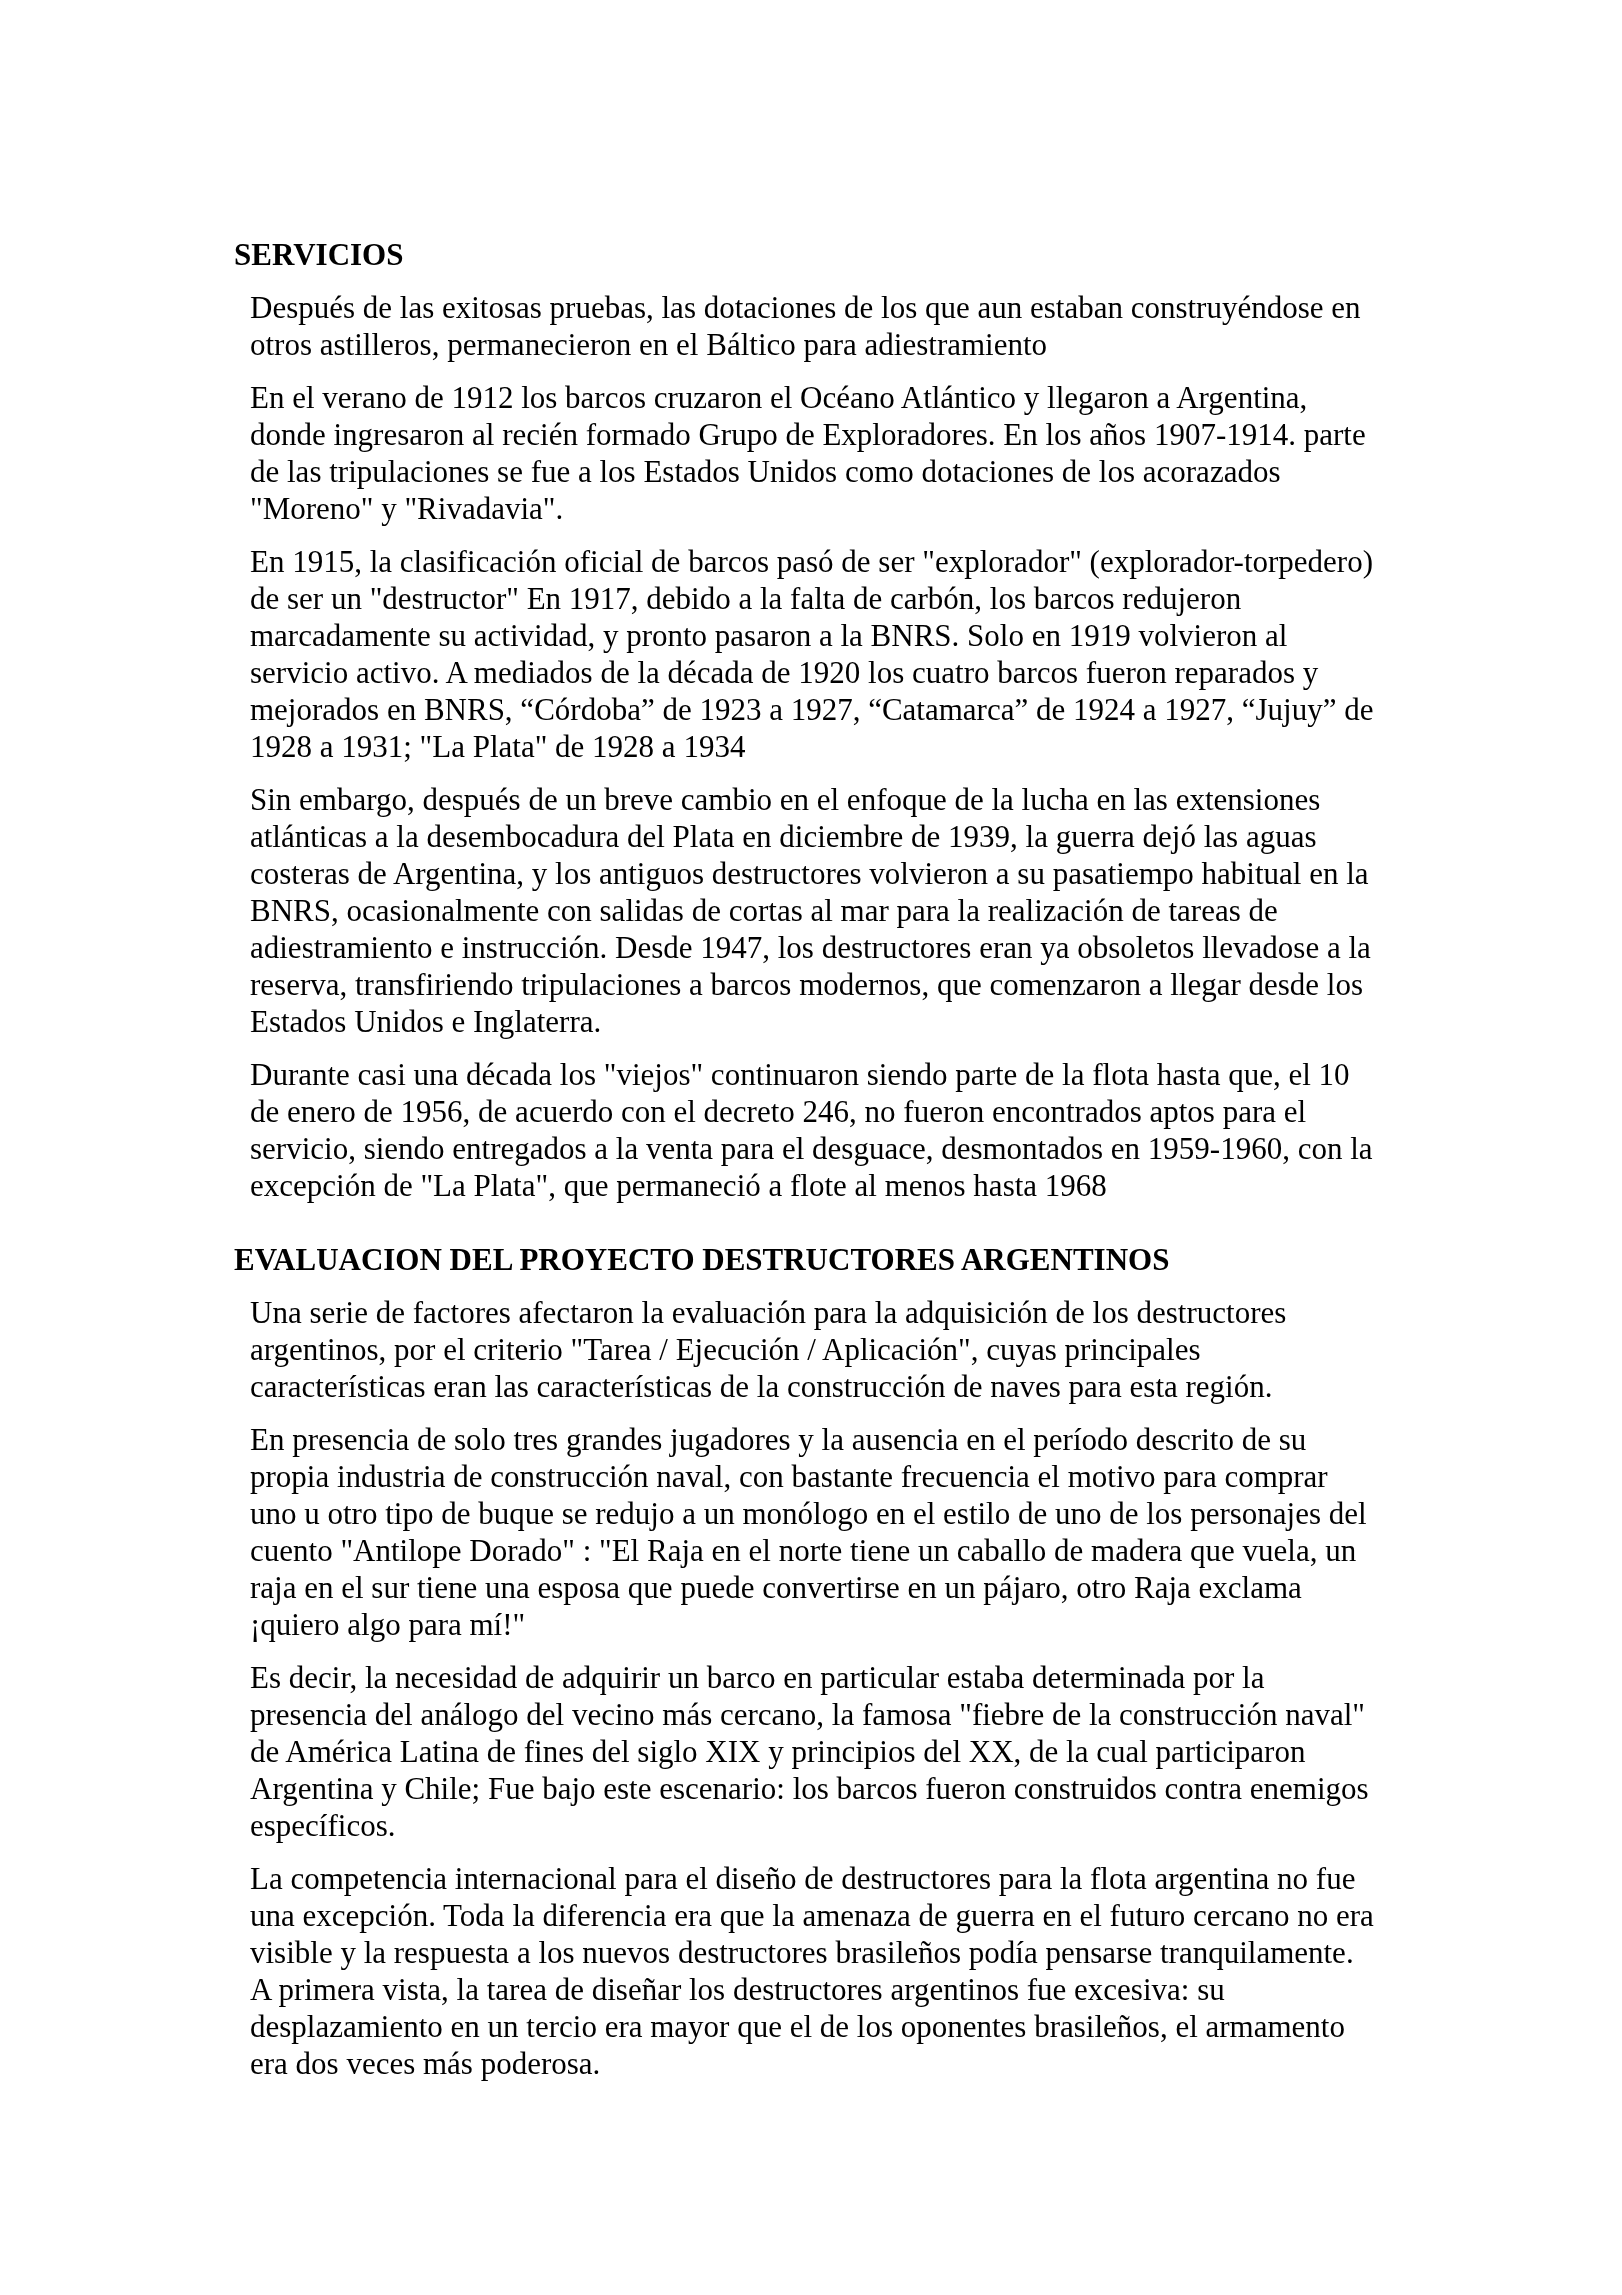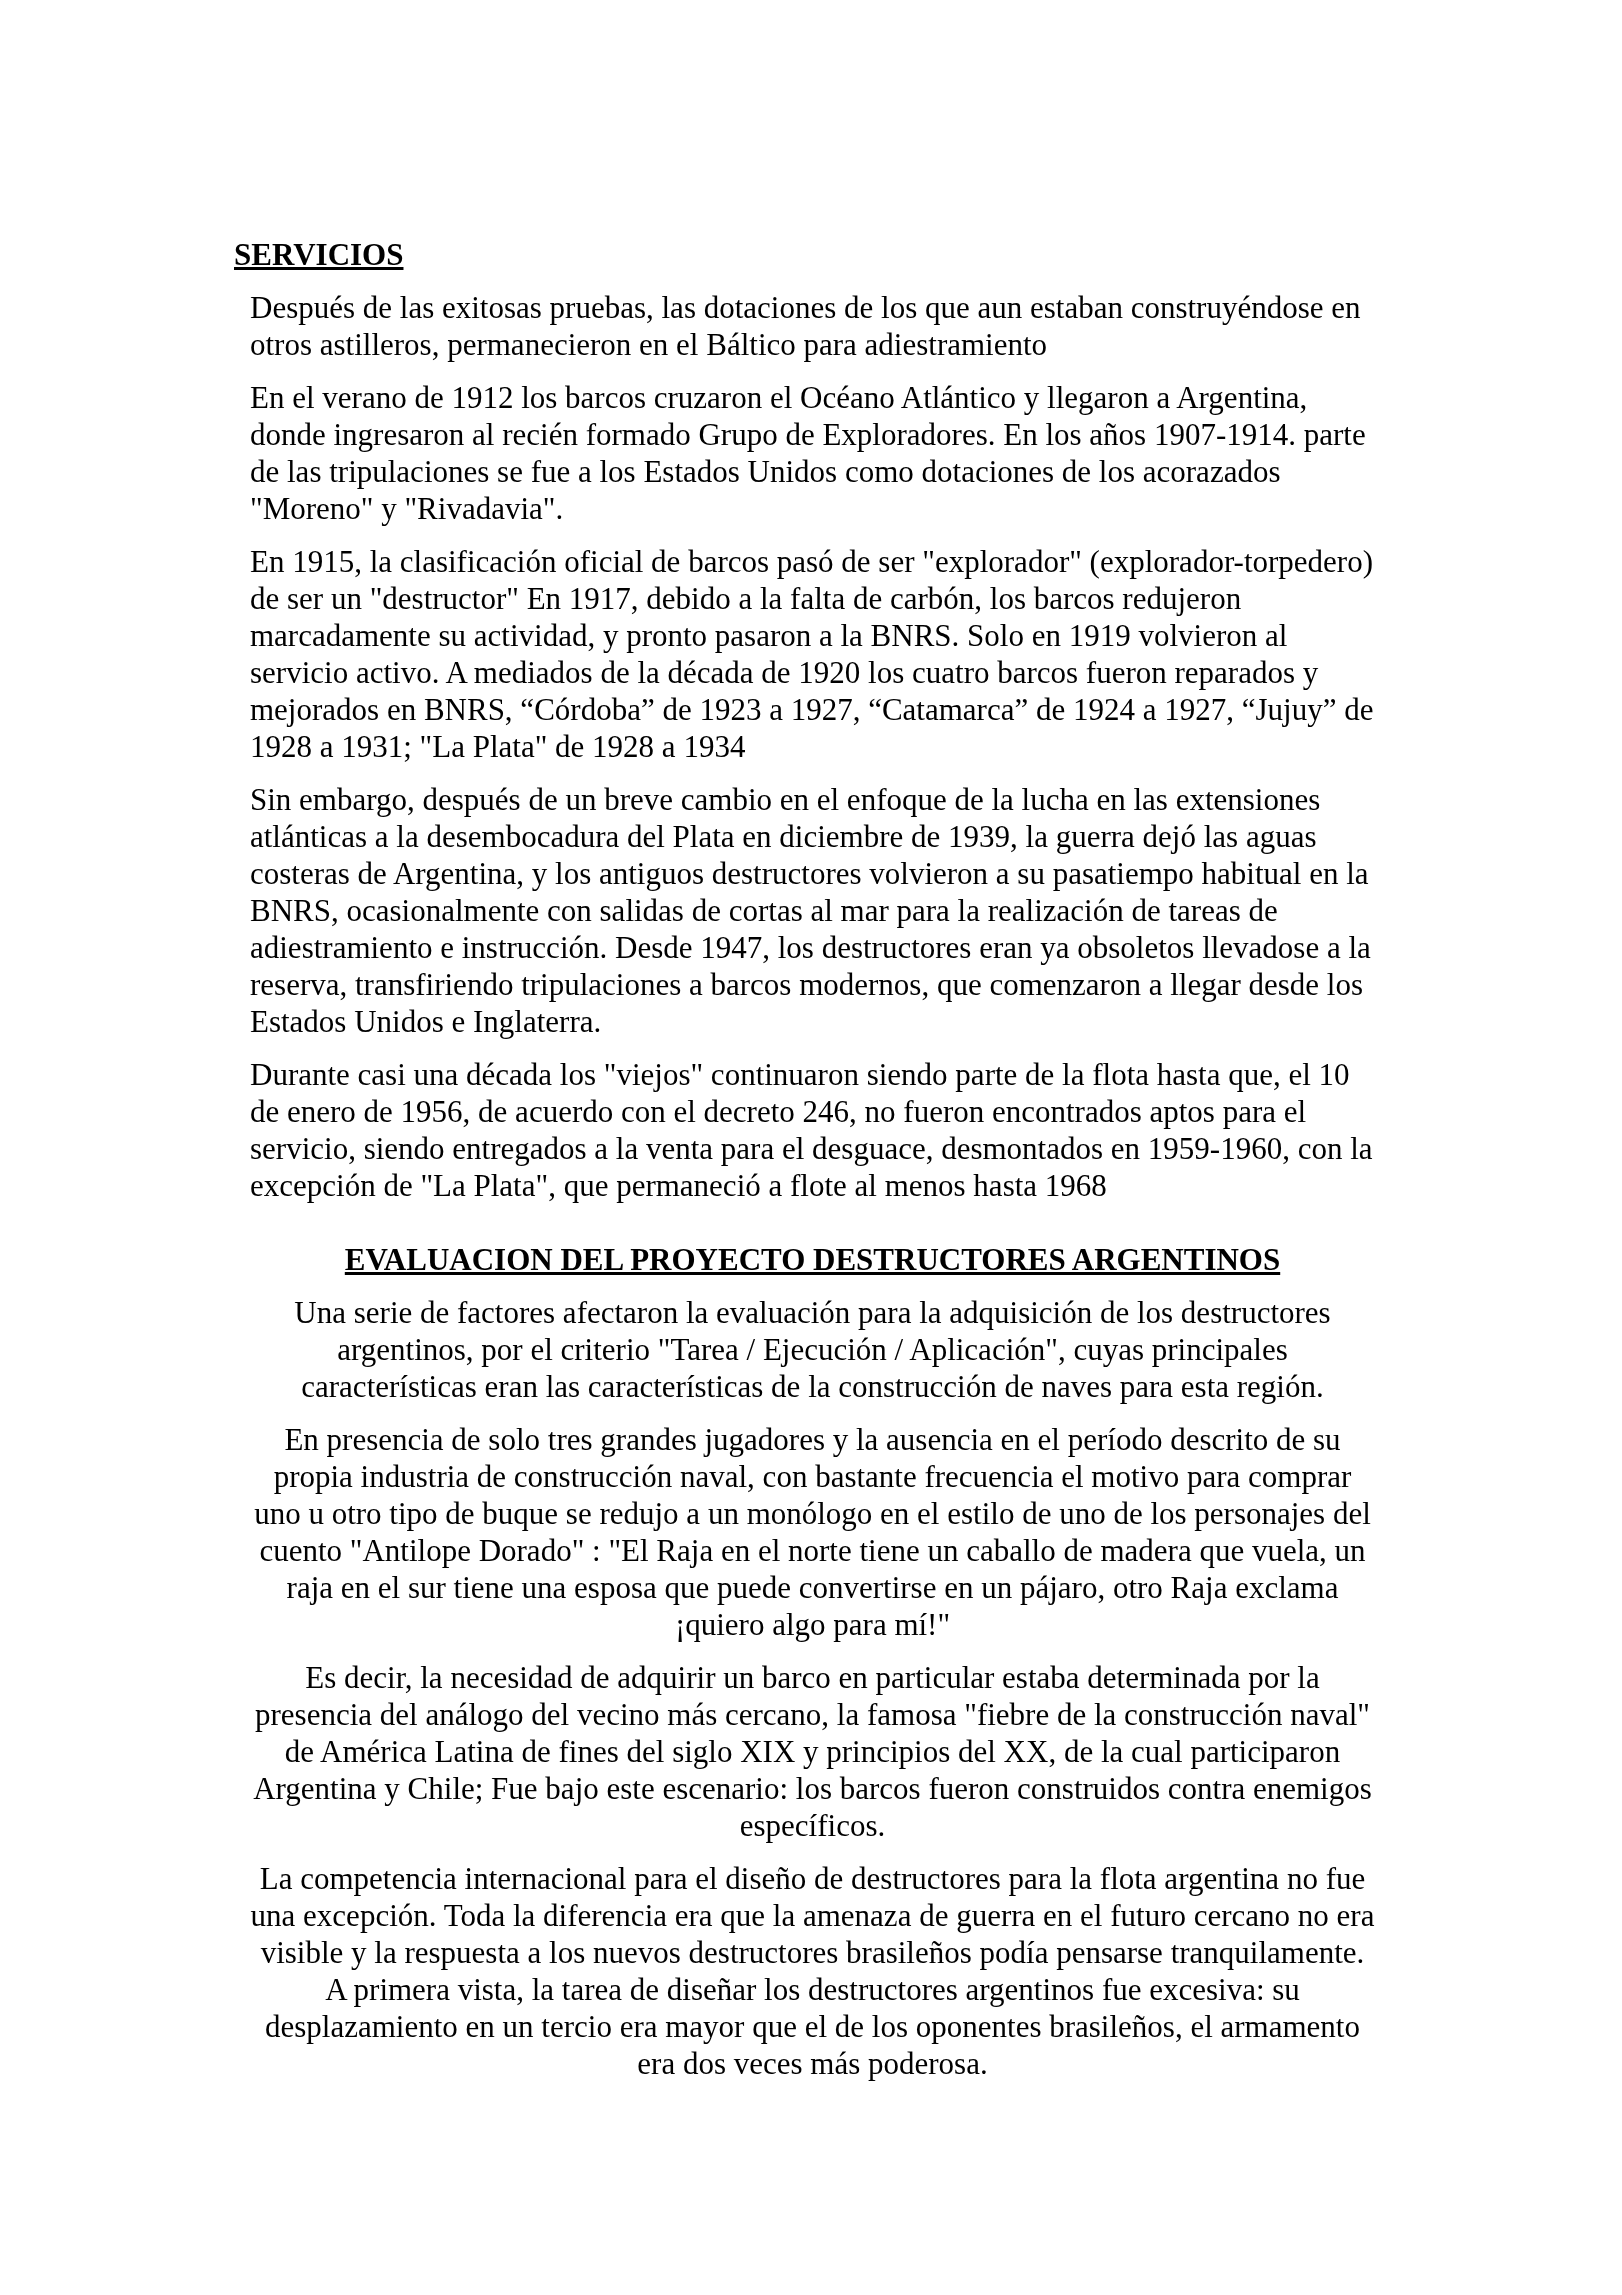--- a/index.html
+++ b/index.html
@@ -18,28 +18,26 @@
     font-family: "Liberation Serif", serif;
     font-size: 31px;
     line-height: 37px;
     text-align: left;
   }
   .doc-section {
     margin: 0;
   }
   .section-gap {
     margin-top: 37px;
-    text-align: center;
   }
   .heading {
     font-size: 31px;
     font-weight: bold;
     margin: 0;
     padding: 0;
-    text-decoration: underline;
   }
   .para {
     margin: 16px;
     padding: 0;
   }
 </style>
 </head>
 <body>
 
 <div class="page">

